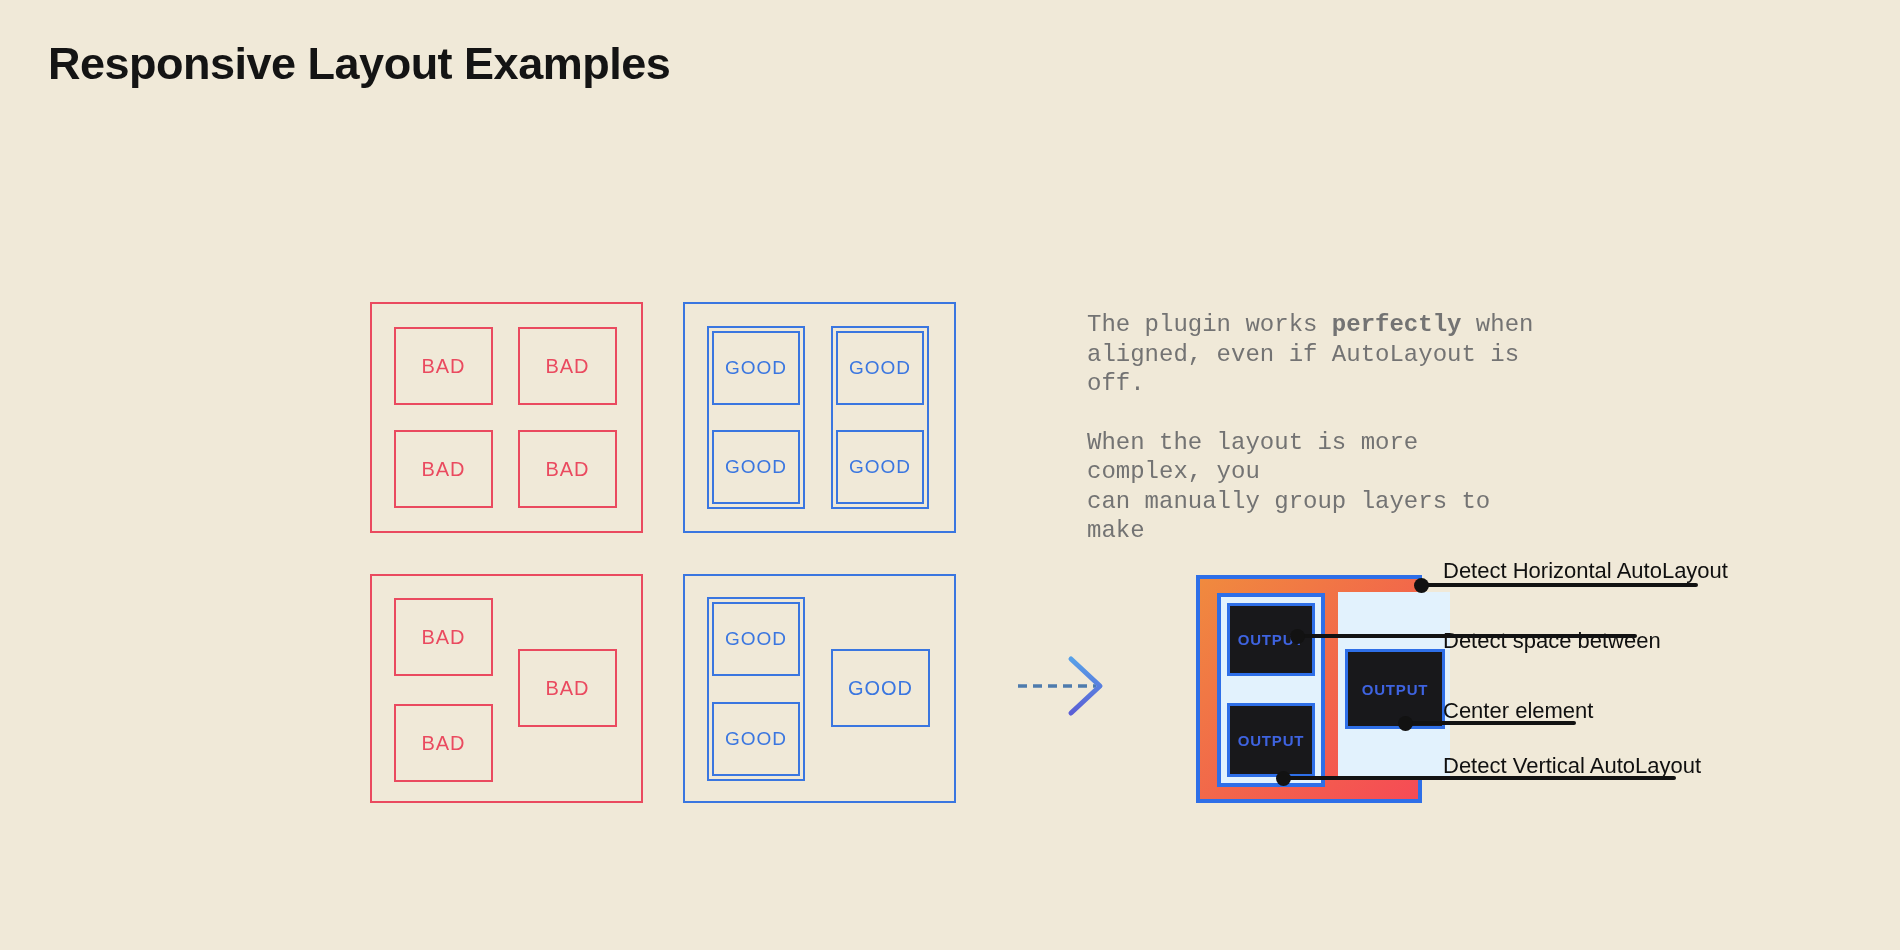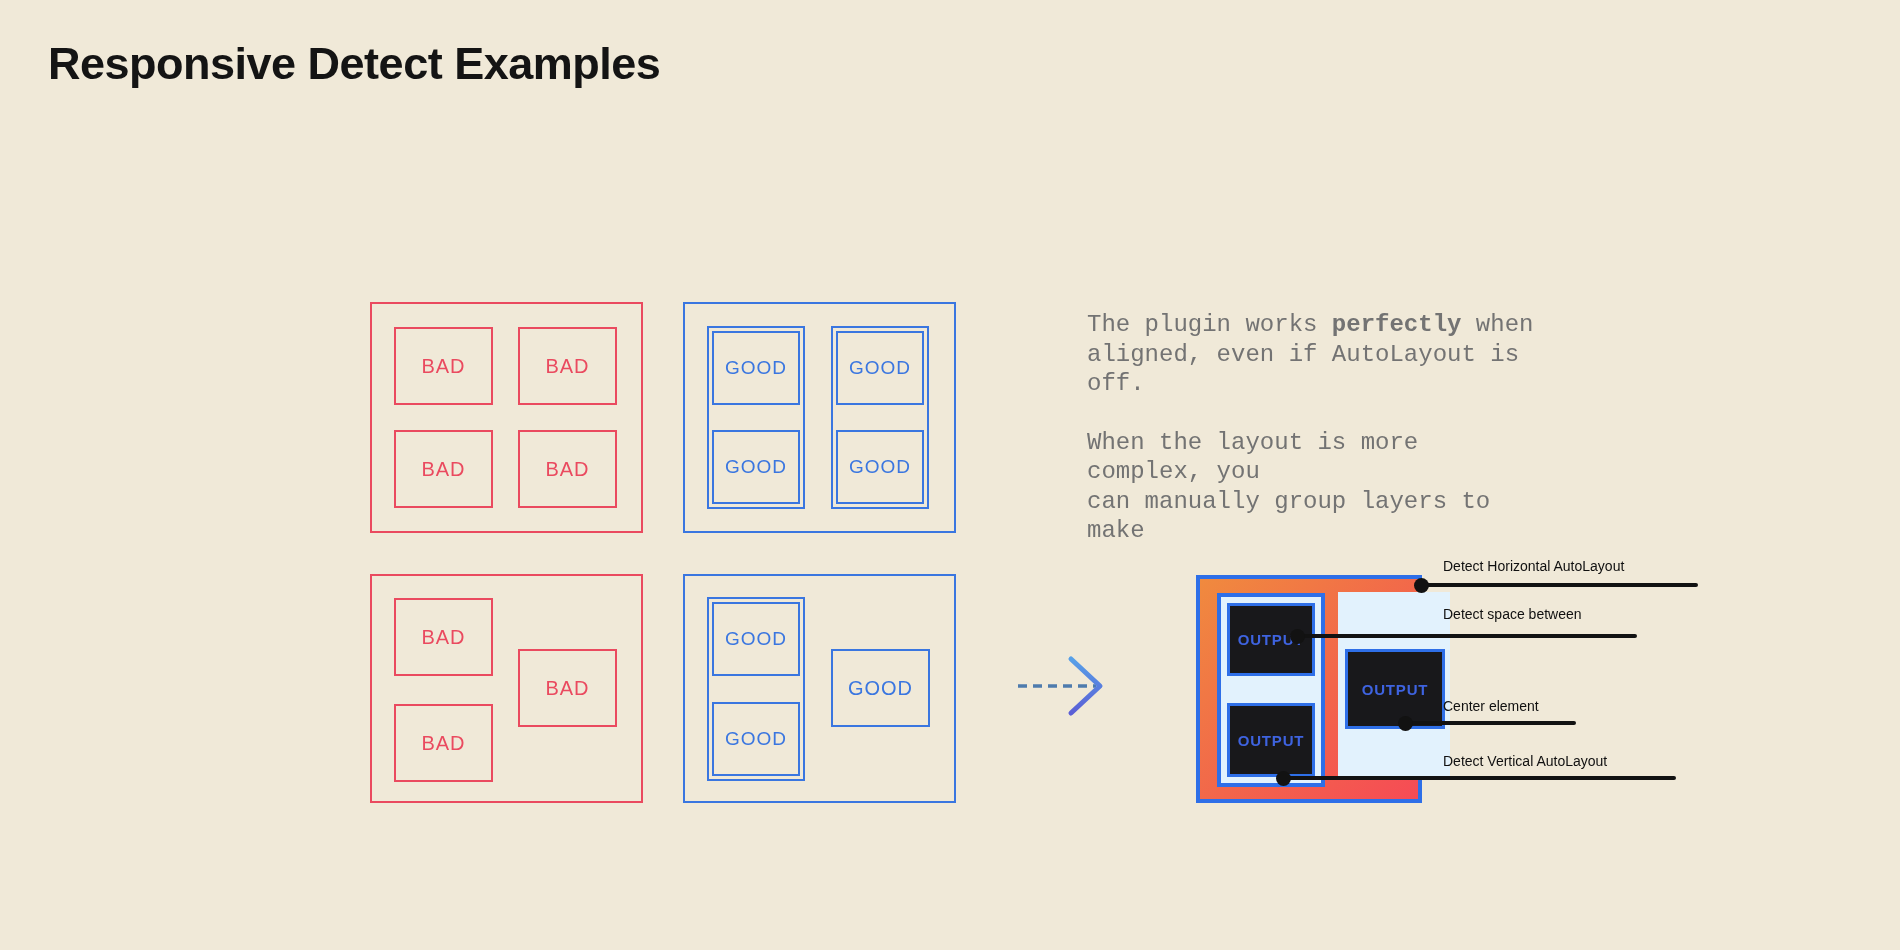--- a/index.html
+++ b/index.html
@@ -92,28 +92,28 @@
     background: var(--panel-fill);
   }
   .output-panel .center-box {
     position: absolute; left: 7px; top: 57px;
     width: 100px; height: 80px;
   }
 
   
   .conn-line { position: absolute; height: 4px; background: var(--annotation-line); border-radius: 2px; }
   .conn-dot  { position: absolute; width: 15px; height: 15px; border-radius: 50%; background: var(--annotation-line); }
-  .ann-label { position: absolute; font-size: 14px; font-weight: 500; color: #101010; white-space: nowrap; }
+  .ann-label { position: absolute; font-size: 22px; font-weight: 500; color: #101010; white-space: nowrap; }
 </style>
 </head>
 <body>
 
 <div class="canvas">
 
-  <h1 class="abs page-title">Responsive Detect Examples</h1>
+  <h1 class="abs page-title">Responsive Layout Examples</h1>
 
   <div class="frame red" style="left:370px; top:302px; width:273px; height:231px;">
     <div class="cell red" style="left:22px; top:23px;">
         <span>BAD</span>
       </div>
     <div class="cell red" style="left:146px; top:23px;">
         <span>BAD</span>
       </div>
     <div class="cell red" style="left:22px; top:126px;">
         <span>BAD</span>
@@ -208,21 +208,21 @@
     </div>
   </div>
 
   <div>
     <div class="ann-label" style="left:1443px; top:558px;">Detect Horizontal AutoLayout</div>
     <div class="conn-line" style="left:1421px; top:583px; width:277px;"></div>
     <div class="conn-dot" style="left:1414px; top:578px;"></div>
   </div>
 
   <div>
-    <div class="ann-label" style="left:1443px; top:606px;">Detect space between</div>
+    <div class="ann-label" style="left:1443px; top:628px;">Detect space between</div>
     <div class="conn-line" style="left:1297px; top:634px; width:340px;"></div>
     <div class="conn-dot" style="left:1290px; top:629px;"></div>
   </div>
 
   <div>
     <div class="ann-label" style="left:1443px; top:698px;">Center element</div>
     <div class="conn-line" style="left:1405px; top:721px; width:171px;"></div>
     <div class="conn-dot" style="left:1398px; top:716px;"></div>
   </div>
 

